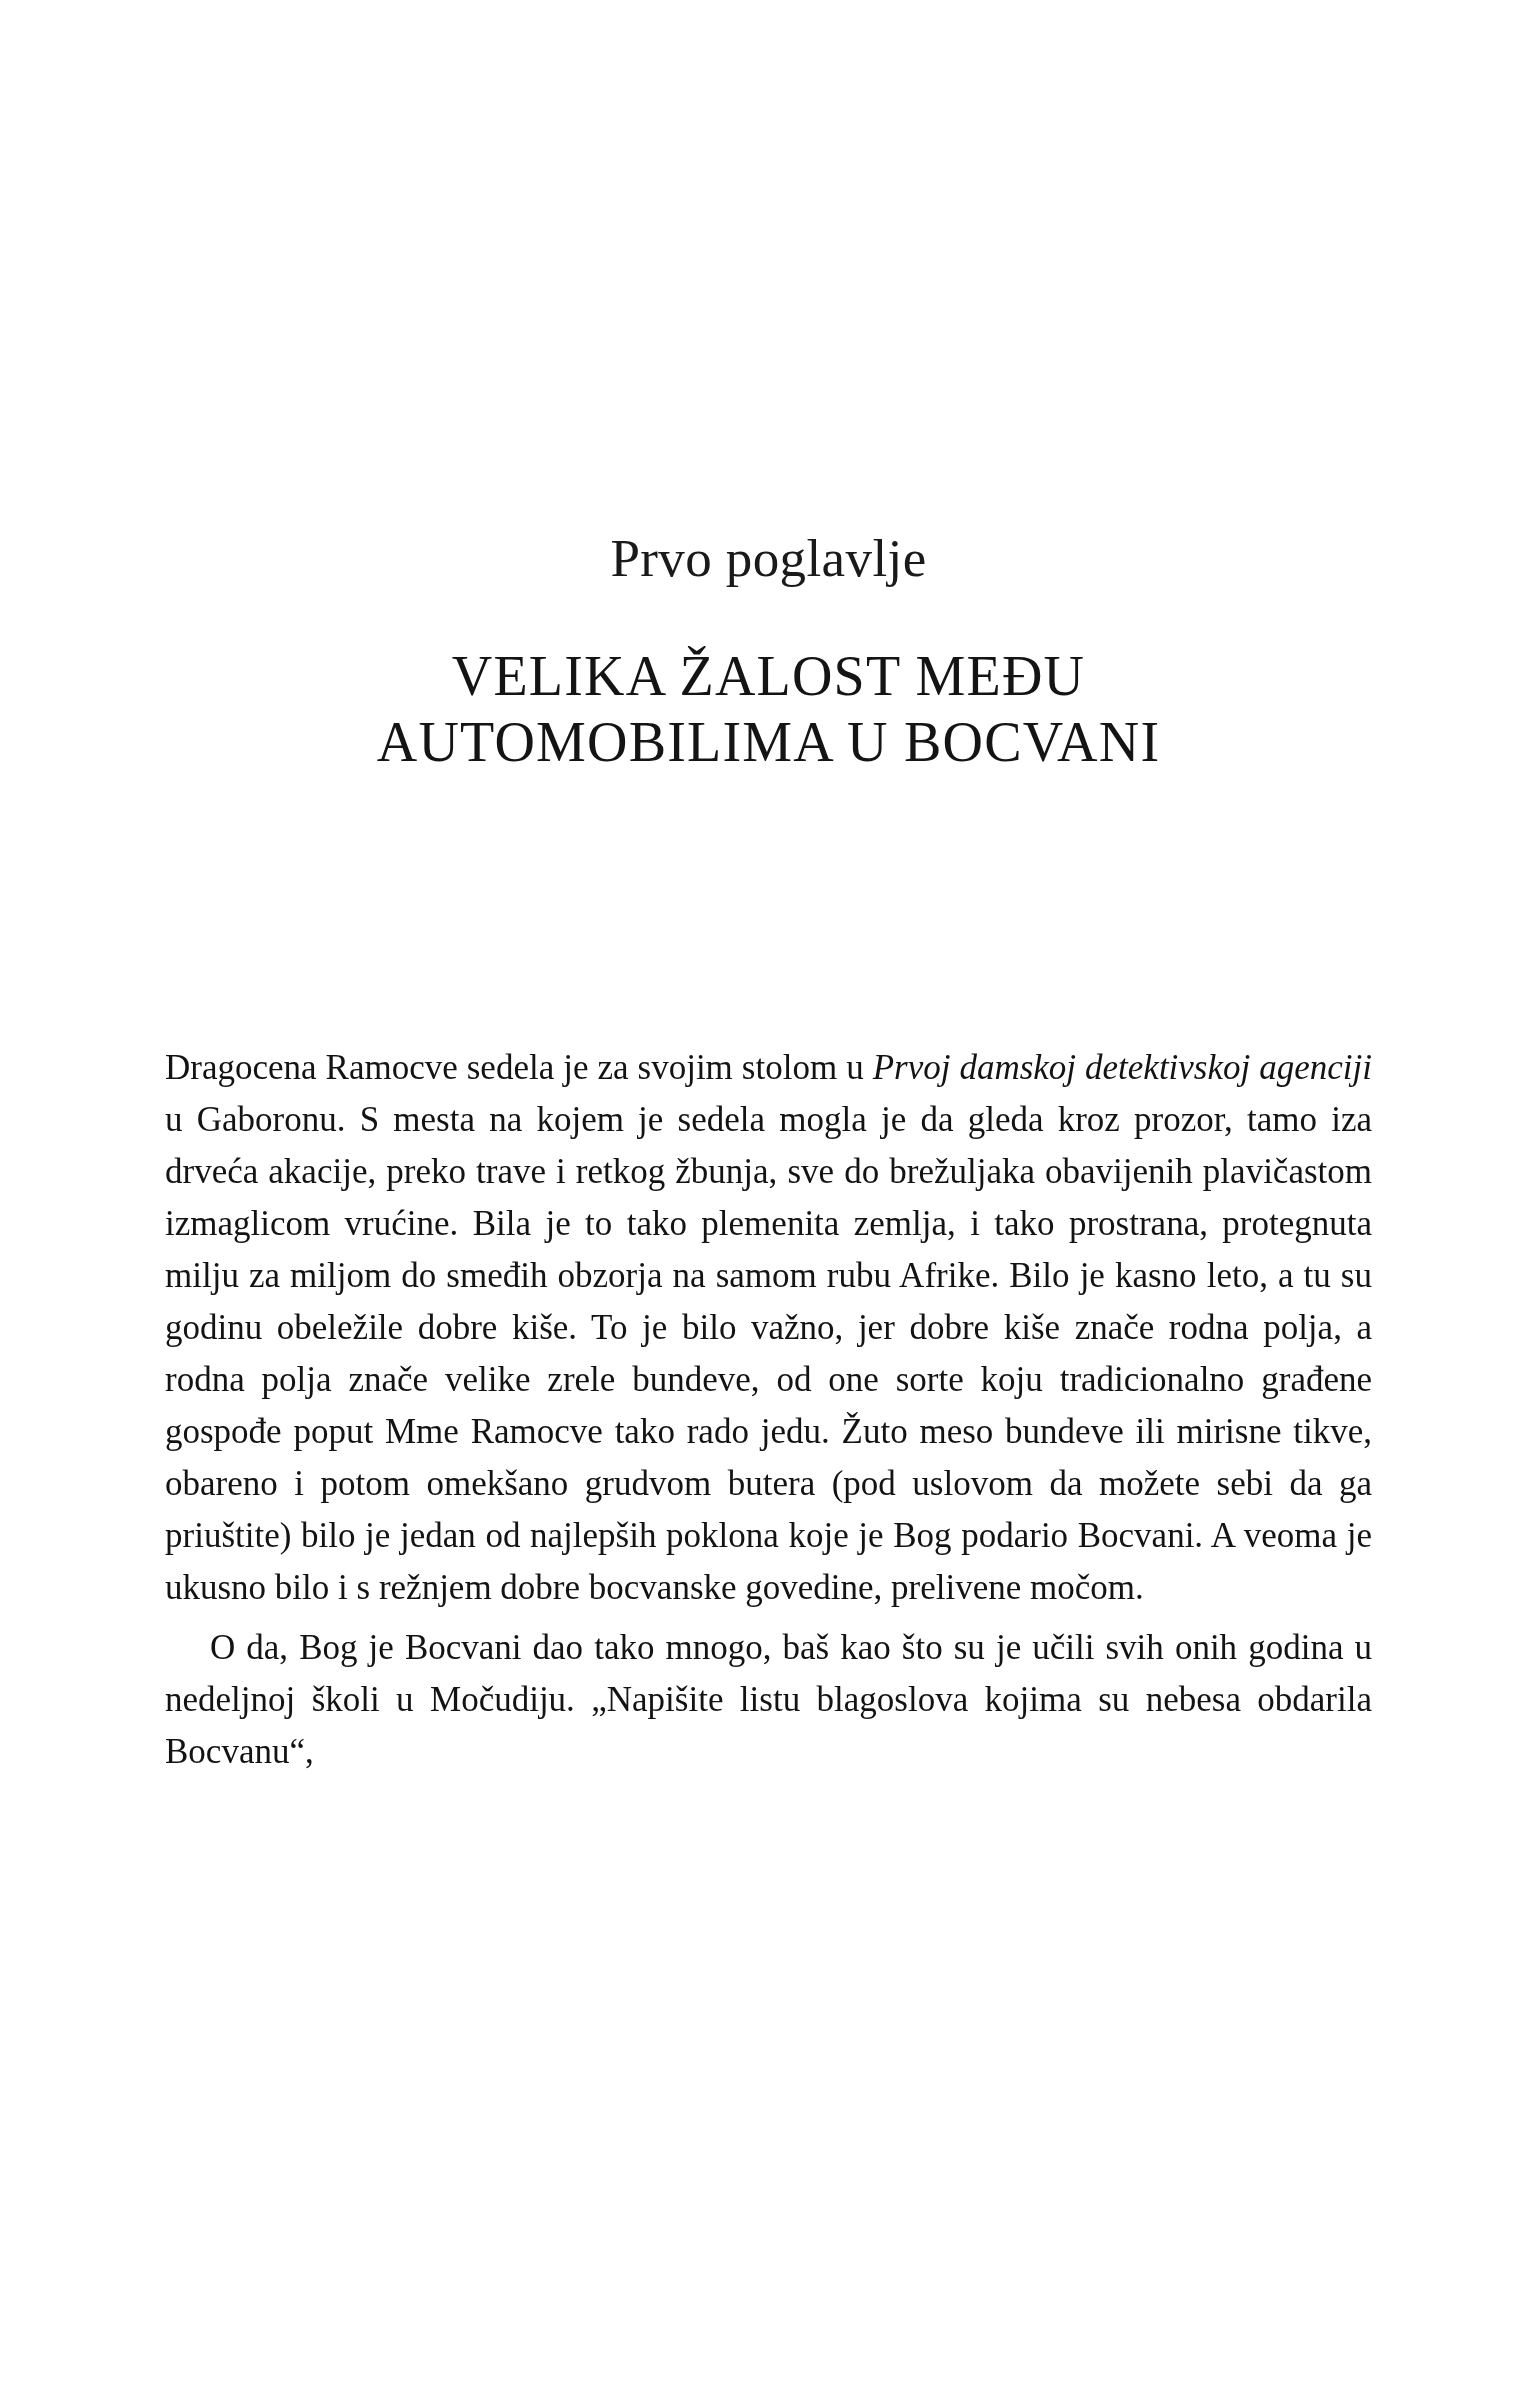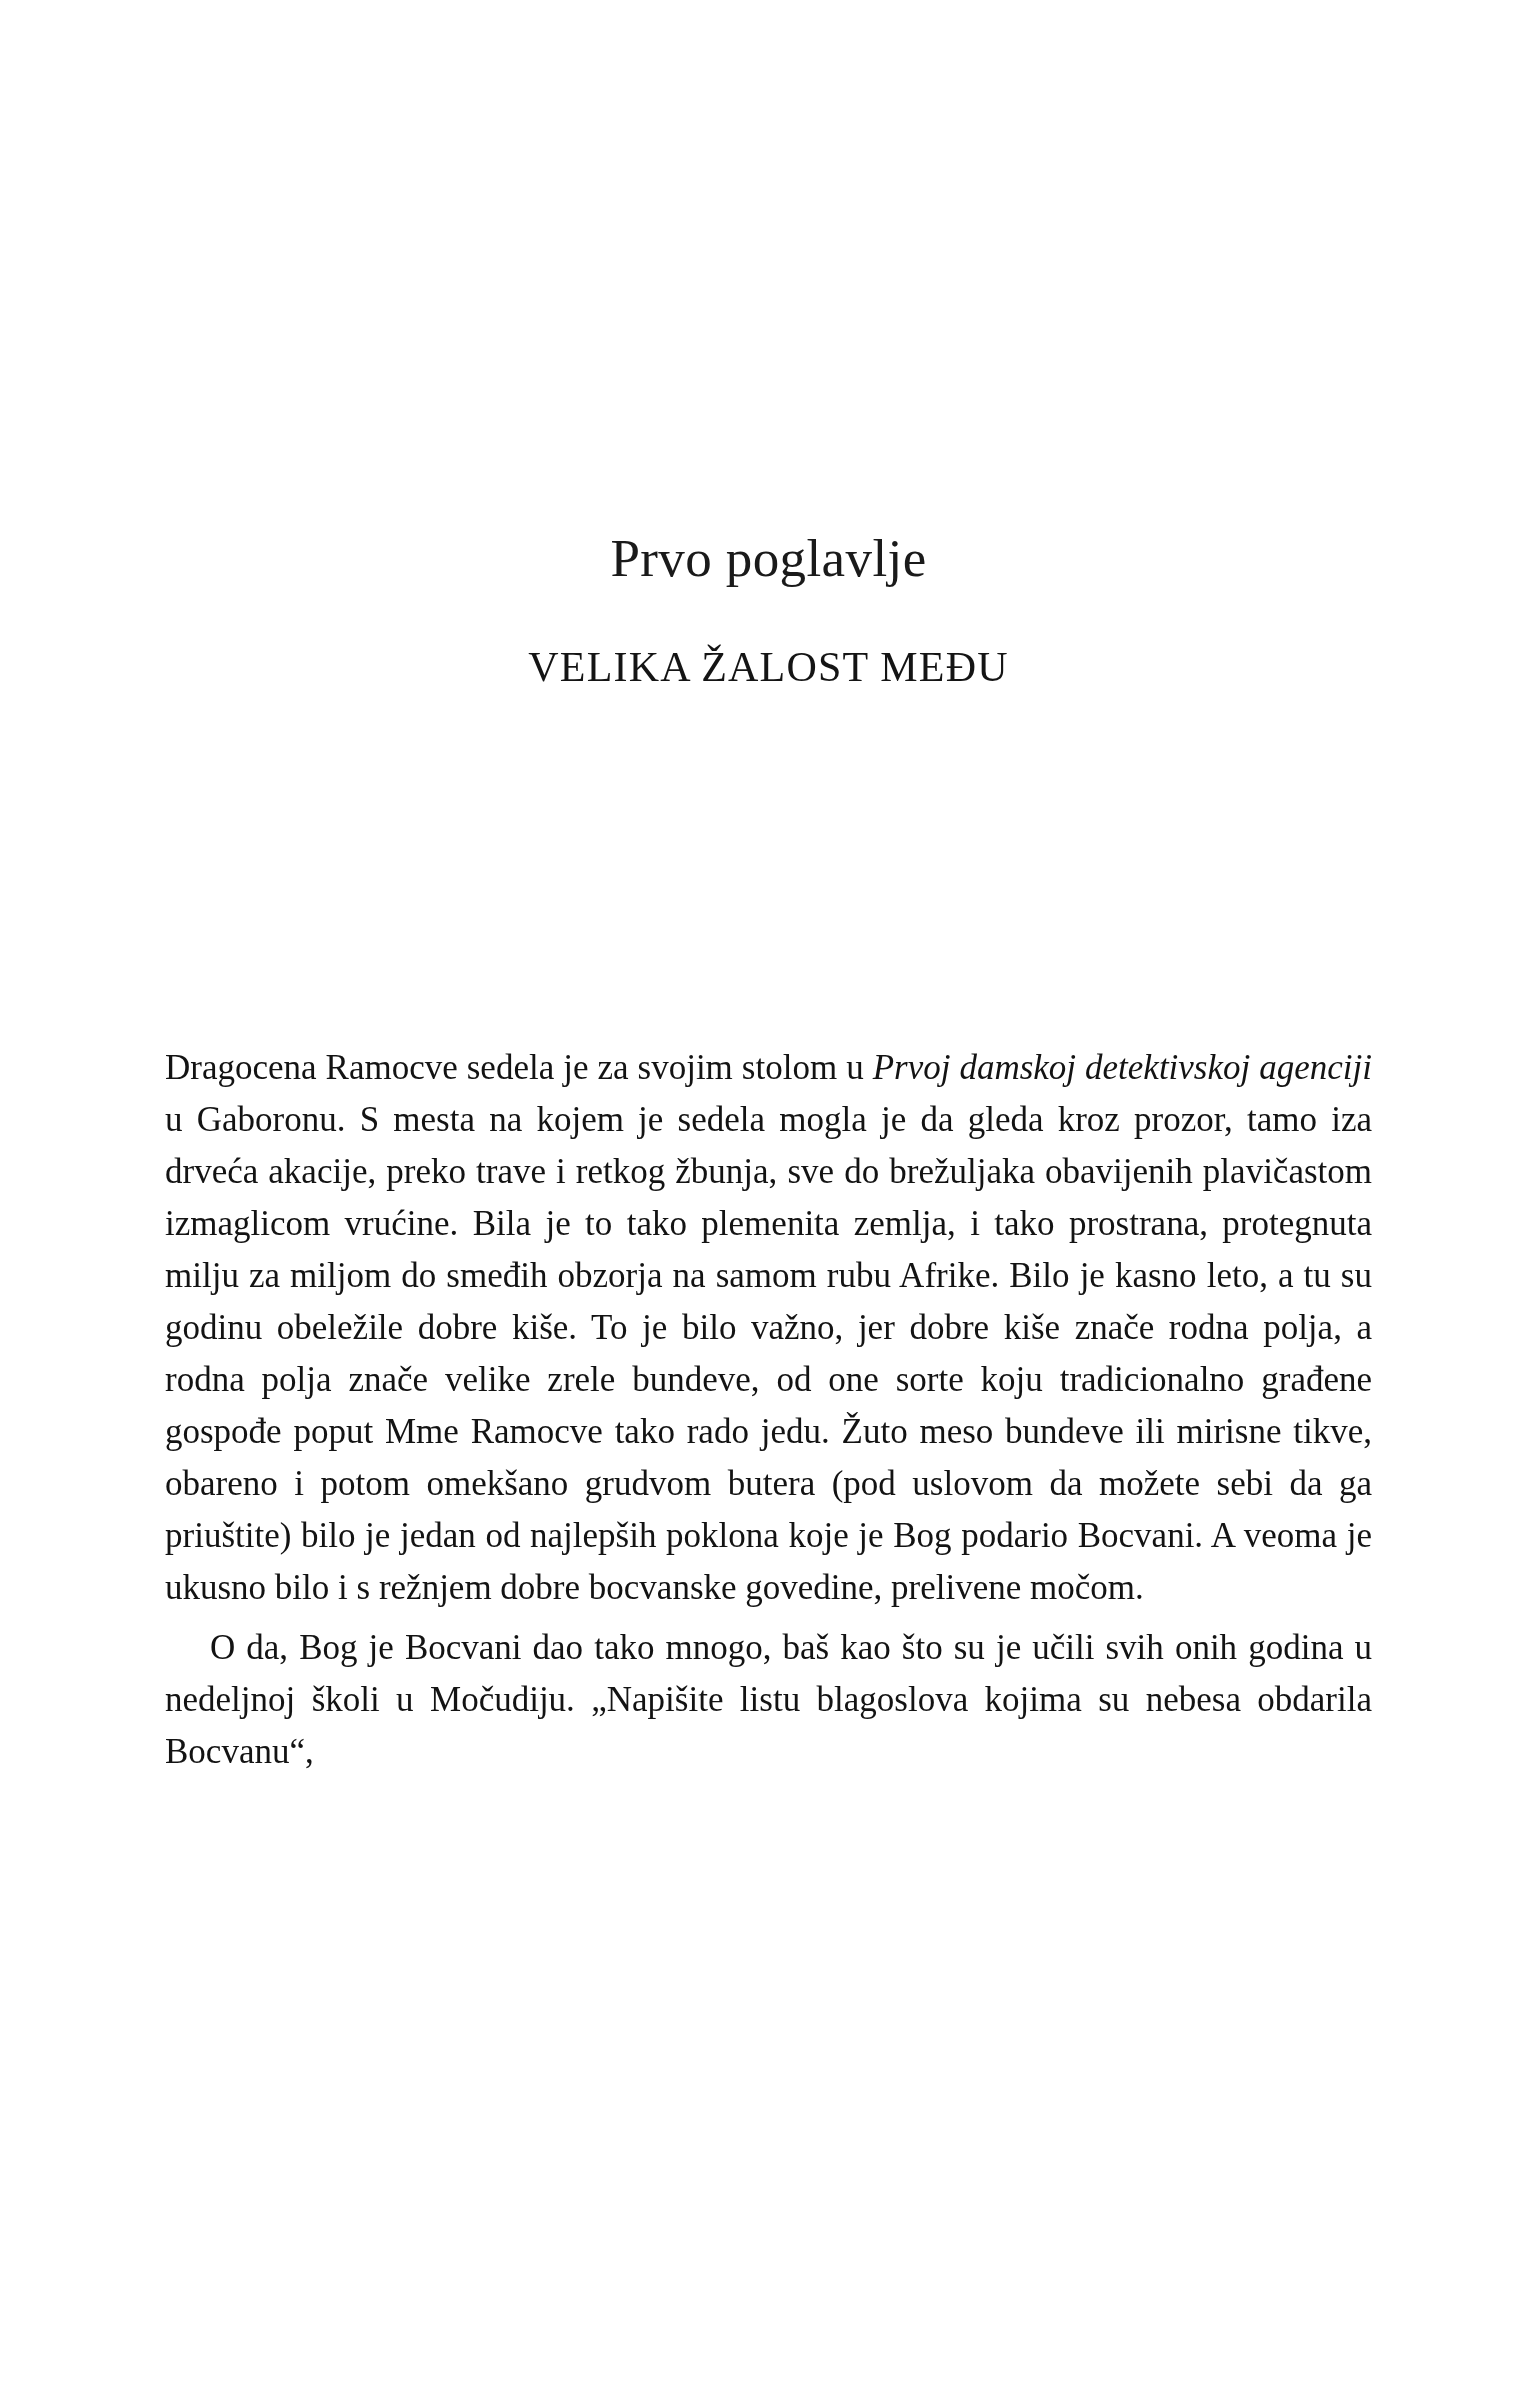--- a/index.html
+++ b/index.html
@@ -38,21 +38,21 @@
     line-height: 1.12;
     letter-spacing: 0.4px;
     color: #1a1a1a;
     margin: 0;
   }
 
   .chapter-title {
     margin: 0;
     padding-top: 55px;
     font-family: "Liberation Serif", "DejaVu Serif", serif;
-    font-size: 42px;
+    font-size: 56px;
     font-weight: 400;
     line-height: 1.18;
     letter-spacing: 1.2px;
     color: #141414;
   }
 
   .chapter-title .title-line {
     display: block;
     white-space: nowrap;
   }
@@ -93,20 +93,21 @@
 </head>
 <body>
 
 <div class="page">
 
   <div class="chapter-block">
     <div class="chapter-number">Prvo poglavlje</div>
 
     <h1 class="chapter-title">
       <span class="title-line">VELIKA ŽALOST MEĐU</span>
+      <span class="title-line">AUTOMOBILIMA U BOCVANI</span>
     </h1>
   </div>
 
   <div class="body-text">
 
     <p><span>Dragocena Ramocve sedela je za svojim stolom u </span><span class="it">Prvoj damskoj detektivskoj agenciji</span><span> u Gaboronu. S mesta na kojem je sedela mogla je da gleda kroz prozor, tamo iza drveća akacije, preko trave i retkog žbunja, sve do brežuljaka obavijenih plavičastom izmaglicom vrućine. Bila je to tako plemenita zemlja, i tako prostrana, protegnuta milju za miljom do smeđih obzorja na samom rubu Afrike. Bilo je kasno leto, a tu su godinu obeležile dobre kiše. To je bilo važno, jer dobre kiše znače rodna polja, a rodna polja znače velike zrele bundeve, od one sorte koju tradicionalno građene gospođe poput Mme Ramocve tako rado jedu. Žuto meso bundeve ili mirisne tikve, obareno i potom omekšano grudvom butera (pod uslovom da možete sebi da ga priuštite) bilo je jedan od najlepših poklona koje je Bog podario Bocvani. A veoma je ukusno bilo i s režnjem dobre bocvanske govedine, prelivene močom.</span></p>
 
     <p class="indent"><span>O da, Bog je Bocvani dao tako mnogo, baš kao što su je učili svih onih godina u nedeljnoj školi u Močudiju. „Napišite listu blagoslova kojima su nebesa obdarila Bocvanu“,</span></p>
 
   </div>

